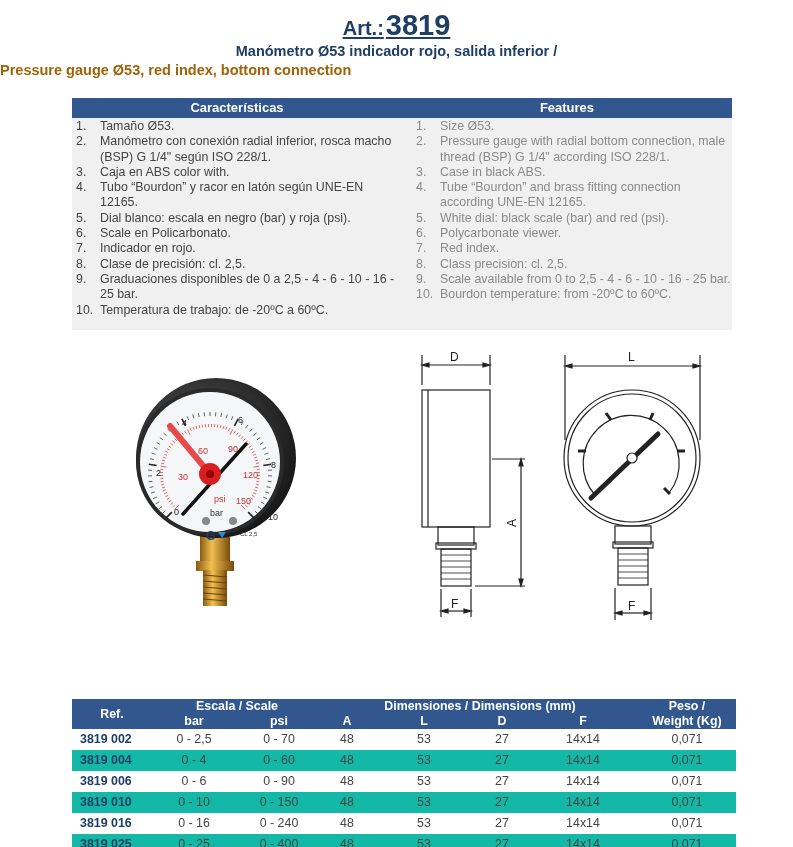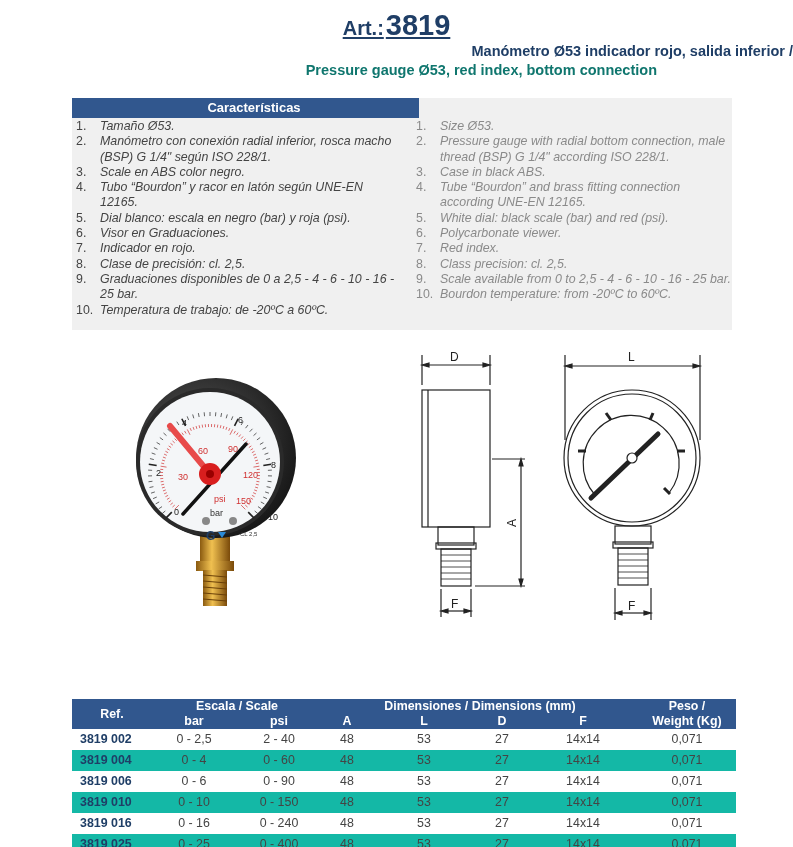--- a/index.html
+++ b/index.html
@@ -3,36 +3,36 @@
 <meta charset="utf-8">
 <style>
   html, body { margin: 0; padding: 0; background: #ffffff; }
   body { width: 793px; height: 847px; position: relative; overflow: hidden;
          font-family: "Liberation Sans", sans-serif; color: #4a4a4a; }
   .title-wrap { position: absolute; top: 10px; left: 0; width: 793px; text-align: center; }
   .art { display: inline-block; color: #1f3e66; font-weight: bold; text-decoration: underline;
          text-decoration-thickness: 2px; text-underline-offset: 2px; line-height: 30px; }
   .art .lbl { font-size: 20px; }
   .art .num { font-size: 29px; margin-left: 2px; }
-  .sub-es { position: absolute; top: 43px; left: 0; width: 793px; text-align: right;
+  .sub-es { position: absolute; top: 43px; left: 0; width: 793px; text-align: center;
             font-weight: bold; font-size: 14.5px; color: #1f3e66; }
-  .sub-en { position: absolute; top: 62px; left: 0; width: 657px; text-align: right;
-            font-weight: bold; font-size: 14.5px; color: #0f766e; }
+  .sub-en { position: absolute; top: 62px; left: 0; width: 657px; text-align: left;
+            font-weight: bold; font-size: 14.5px; color: #a16207; }
 
   .feat-box { position: absolute; top: 98px; left: 72px; width: 660px; height: 232px; background: #f0f0f0; }
   .feat-head { position: absolute; top: 0; height: 20px; background: #31578e; color: #fff;
-               font-weight: bold; font-size: 13px; line-height: 20px; text-align: center; padding-left: 17px; }
+               font-weight: bold; font-size: 13px; line-height: 20px; text-align: center; }
   .feat-head.es { left: 0; width: 330px; }
   .feat-head.en { left: 330px; width: 330px; }
   .feat-col { position: absolute; top: 21px; margin: 0; padding: 0; list-style: none; font-size: 12.4px; line-height: 15.3px; }
   .feat-col.es { left: 4px; width: 322px; color: #444; }
   .feat-col.en { left: 344px; width: 316px; color: #8a8a8a; }
   .feat-col li { display: flex; }
   .feat-col li .n { width: 24px; flex: none; }
-  .feat-col li .t { flex: 1; font-style: italic; }
+  .feat-col li .t { flex: 1; }
 
   .photo { position: absolute; top: 378px; left: 128px; width: 170px; height: 240px; }
   .drawing { position: absolute; top: 345px; left: 395px; width: 320px; height: 280px; }
 
   .tbl { position: absolute; top: 699px; left: 72px; width: 664px; border-collapse: collapse; font-size: 12.4px; }
   .tbl th { background: #31578e; color: #fff; font-weight: bold; padding: 0; line-height: 15px; text-align: center; }
   .tbl td { padding: 0; height: 21px; line-height: 15.3px; text-align: center; color: #444; margin-left: 12px; }
   .tbl tr.alt td { background: #14b8a6; }
   .tbl td.ref { font-weight: bold; color: #1f3e66; text-align: left; padding-left: 8px; }
 </style>
@@ -42,44 +42,45 @@
 <div class="title-wrap">
   <span class="art">
     <span class="lbl">Art.:</span><span class="num">3819</span>
   </span>
 </div>
 <div class="sub-es">Manómetro Ø53 indicador rojo, salida inferior /</div>
 <div class="sub-en">Pressure gauge Ø53, red index, bottom connection</div>
 
 <div class="feat-box">
   <div class="feat-head es">Características</div>
+  <div class="feat-head en">Features</div>
   <ul class="feat-col es" id="list-es">
       <li>
         <span class="n">1.</span>
         <span class="t">Tamaño Ø53.</span>
       </li>
       <li>
         <span class="n">2.</span>
         <span class="t">Manómetro con conexión radial inferior, rosca macho (BSP) G 1/4" según ISO 228/1.</span>
       </li>
       <li>
         <span class="n">3.</span>
-        <span class="t">Scale en ABS color negro.</span>
+        <span class="t">Caja en ABS color with.</span>
       </li>
       <li>
         <span class="n">4.</span>
         <span class="t">Tubo “Bourdon” y racor en latón según UNE-EN 12165.</span>
       </li>
       <li>
         <span class="n">5.</span>
         <span class="t">Dial blanco: escala en negro (bar) y roja (psi).</span>
       </li>
       <li>
         <span class="n">6.</span>
-        <span class="t">Visor en Graduaciones.</span>
+        <span class="t">Scale en Policarbonato.</span>
       </li>
       <li>
         <span class="n">7.</span>
         <span class="t">Indicador en rojo.</span>
       </li>
       <li>
         <span class="n">8.</span>
         <span class="t">Clase de precisión: cl. 2,5.</span>
       </li>
       <li>
@@ -413,21 +414,21 @@
       <th>L</th>
       <th>D</th>
       <th>F</th>
       <th>Weight (Kg)</th>
     </tr>
   </thead>
   <tbody id="tbody">
       <tr>
         <td class="ref">3819 002</td>
         <td>0 - 2,5</td>
-        <td>2 - 40</td>
+        <td>0 - 70</td>
         <td>48</td>
         <td>53</td>
         <td>27</td>
         <td>14x14</td>
         <td>0,071</td>
       </tr>
       <tr class="alt">
         <td class="ref">3819 004</td>
         <td>0 - 4</td>
         <td>0 - 60</td>

